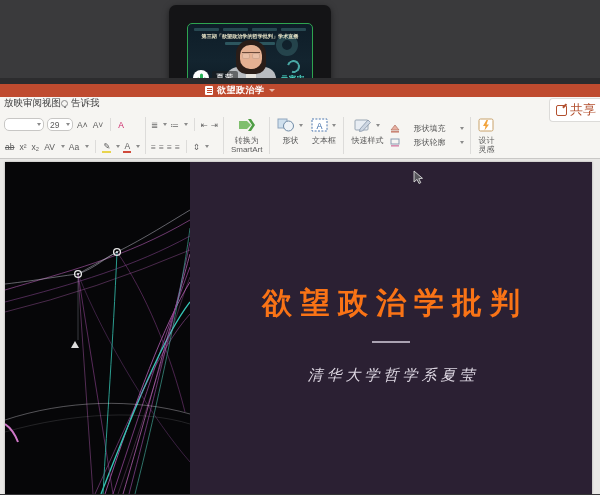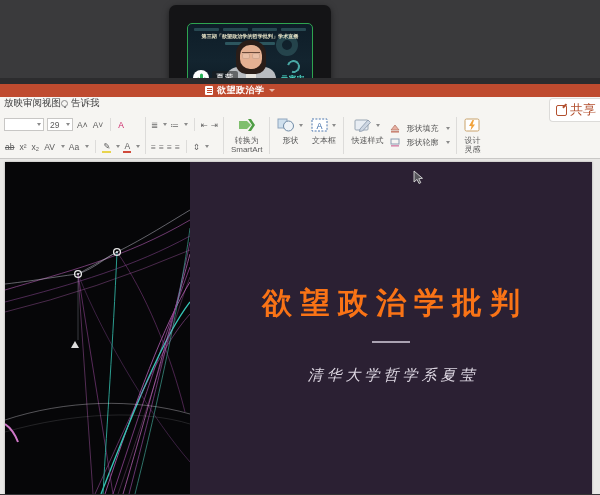--- a/index.html
+++ b/index.html
@@ -65,36 +65,36 @@
   .share-ico{width:9px;height:9px;border:1px solid #b3502f;border-radius:2px;position:relative;}
   .share-ico:after{content:"";position:absolute;right:-1px;top:-1px;width:5px;height:1.5px;
     background:#b3502f;transform:rotate(-45deg);}
 
   
   .ribbon{height:47px;background:#f6f5f2;border-bottom:1px solid #c9c8c6;
     display:flex;align-items:stretch;padding:3px 2px 2px 2px;box-sizing:border-box;color:#5c5c5c;}
   .rcol{display:flex;flex-direction:column;justify-content:space-between;padding:1px 2px;}
   .rrow{display:flex;align-items:center;gap:3px;height:17px;}
   .combo{display:flex;align-items:center;justify-content:space-between;background:#fff;
-    border:1px solid #c8c7c5;border-radius:0;height:13px;font-size:8.5px;padding:0 2px;box-sizing:border-box;}
+    border:1px solid #c8c7c5;border-radius:5px;height:13px;font-size:8.5px;padding:0 2px;box-sizing:border-box;}
   .combo-font{width:40px;}
   .combo-size{width:26px;}
   .dchev{width:0;height:0;border-left:2.5px solid transparent;border-right:2.5px solid transparent;
     border-top:3px solid #8b8b8b;margin-left:2px;}
   .rbtn{font-size:8.5px;line-height:10px;padding:0 1px;display:flex;align-items:flex-end;}
   .vsep{width:1px;background:#dddcda;margin:2px 3px;align-self:stretch;}
   .clearfmt{color:#c26; }
   .ul-red{border-bottom:2px solid #d04a3a;}
   .ul-yellow{border-bottom:2px solid #e8d44d;}
   .glyph{font-size:8.5px;color:#6a6a6a;}
   .bigbtn{display:flex;flex-direction:column;align-items:center;justify-content:flex-start;
     padding:1px 4px;font-size:8px;color:#5c5c5c;line-height:9px;text-align:center;}
   .bigbtn .icon{height:18px;display:flex;align-items:center;gap:2px;margin-bottom:2px;}
   .stackcol{display:flex;flex-direction:column;justify-content:center;gap:3px;padding:0 3px;}
-  .stackrow{display:flex;align-items:center;gap:6px;font-size:8px;color:#5c5c5c;}
+  .stackrow{display:flex;align-items:center;gap:13px;font-size:8px;color:#5c5c5c;}
 
   
   .canvas{height:335px;background:#e9e8e6;padding:3px 8px 0 5px;box-sizing:border-box;}
   .slide{position:relative;width:587px;height:332px;display:flex;box-shadow:0 0 2px rgba(0,0,0,.3);}
   .art{width:185px;height:100%;background:#060608;position:relative;overflow:hidden;}
   .deck{flex:1;background:#2b2033;position:relative;}
   .deck-content{position:absolute;left:0;right:0;top:0;display:flex;flex-direction:column;
     align-items:center;padding-top:126px;}
   .slide-title{font-family:"Liberation Serif","DejaVu Serif",serif;font-size:30px;font-weight:600;
     color:#f97316;letter-spacing:8px;text-indent:8px;line-height:30px;}

